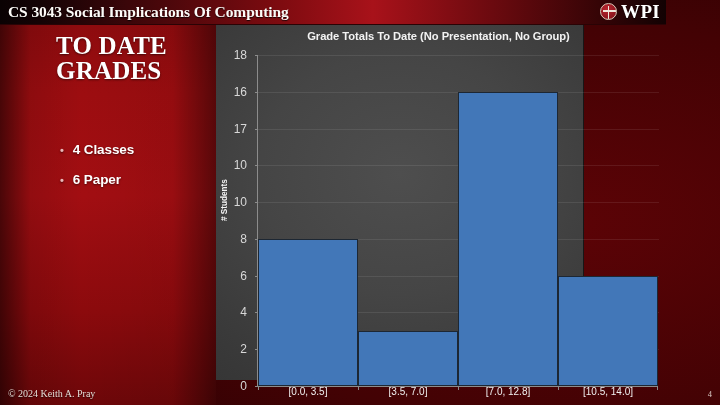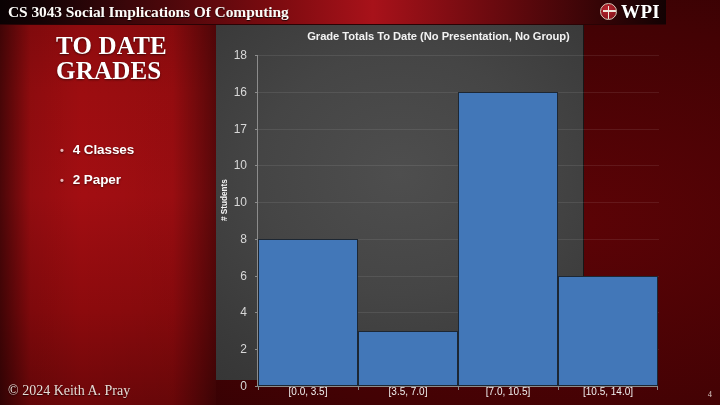--- a/index.html
+++ b/index.html
@@ -144,21 +144,21 @@
     position:absolute; left:4px; top:196px;
     font-size:8.2px; font-weight:bold; color:#f4f4f4;
     transform:rotate(-90deg); transform-origin:left top;
     white-space:nowrap;
   }
 
   
   #copyright {
     position:absolute; left:8px; bottom:6px;
     font-family:"Liberation Serif", serif;
-    font-size:14px; color:#e7dcd6;
+    font-size:10px; color:#e7dcd6;
     white-space:nowrap;
     text-shadow:0 1px 1px rgba(0,0,0,.6);
   }
   #pagenum {
     position:absolute; right:8px; bottom:6px;
     font-family:"Liberation Serif", serif;
     font-size:8.5px; color:#d8c9c4;
   }
 </style>
 </head>
@@ -178,21 +178,21 @@
     <div id="heading">
       <div>TO DATE</div>
       <div>GRADES</div>
     </div>
     <div class="bullet" id="bullet0">
       <span class="dot">•</span>
       <span>4 Classes</span>
     </div>
     <div class="bullet" id="bullet1">
       <span class="dot">•</span>
-      <span>2 Paper</span>
+      <span>6 Paper</span>
     </div>
   </div>
 
   <div id="chartpanel">
     <div id="charttitle">Grade Totals To Date (No Presentation, No Group)</div>
     <div id="yaxistitle"># Students</div>
     <div id="plot">
         <div class="ytickmark" style="top: 331px;"></div>
         <div class="ytick" style="top: 331px;">0</div>
         <div class="grid" style="top: 294.222px;"></div>
@@ -220,21 +220,21 @@
         <div class="ytickmark" style="top: 36.7778px;"></div>
         <div class="ytick" style="top: 36.7778px;">16</div>
         <div class="grid" style="top: 0px;"></div>
         <div class="ytickmark" style="top: 0px;"></div>
         <div class="ytick" style="top: 0px;">18</div>
         <div class="bar" title="[0.0, 3.5]: 8" style="left: 0px; width: 100px; height: 147.111px; background: rgb(66, 119, 184); border-color: rgb(29, 39, 51);"></div>
         <div class="xlabel" style="left: 50px;">[0.0, 3.5]</div>
         <div class="bar" title="[3.5, 7.0]: 3" style="left: 100px; width: 100px; height: 55.1667px; background: rgb(66, 119, 184); border-color: rgb(29, 39, 51);"></div>
         <div class="xlabel" style="left: 150px; text-align: center;">[3.5, 7.0]</div>
         <div class="bar" title="[7.0, 10.5]: 16" style="left: 200px; width: 100px; height: 294.222px; background: rgb(66, 119, 184); border-color: rgb(29, 39, 51);"></div>
-        <div class="xlabel" style="left: 250px;">[7.0, 10.5]</div>
+        <div class="xlabel" style="left: 250px;">[7.0, 12.8]</div>
         <div class="bar" title="[10.5, 14.0]: 6" style="left: 300px; width: 100px; height: 110.333px; background: rgb(66, 119, 184); border-color: rgb(29, 39, 51);"></div>
         <div class="xlabel" style="left: 350px;">[10.5, 14.0]</div>
         <div class="xtickmark" style="left: 0px;"></div>
         <div class="xtickmark" style="left: 100px;"></div>
         <div class="xtickmark" style="left: 200px;"></div>
         <div class="xtickmark" style="left: 300px;"></div>
         <div class="xtickmark" style="left: 399px;"></div>
       </div>
 
   </div>

